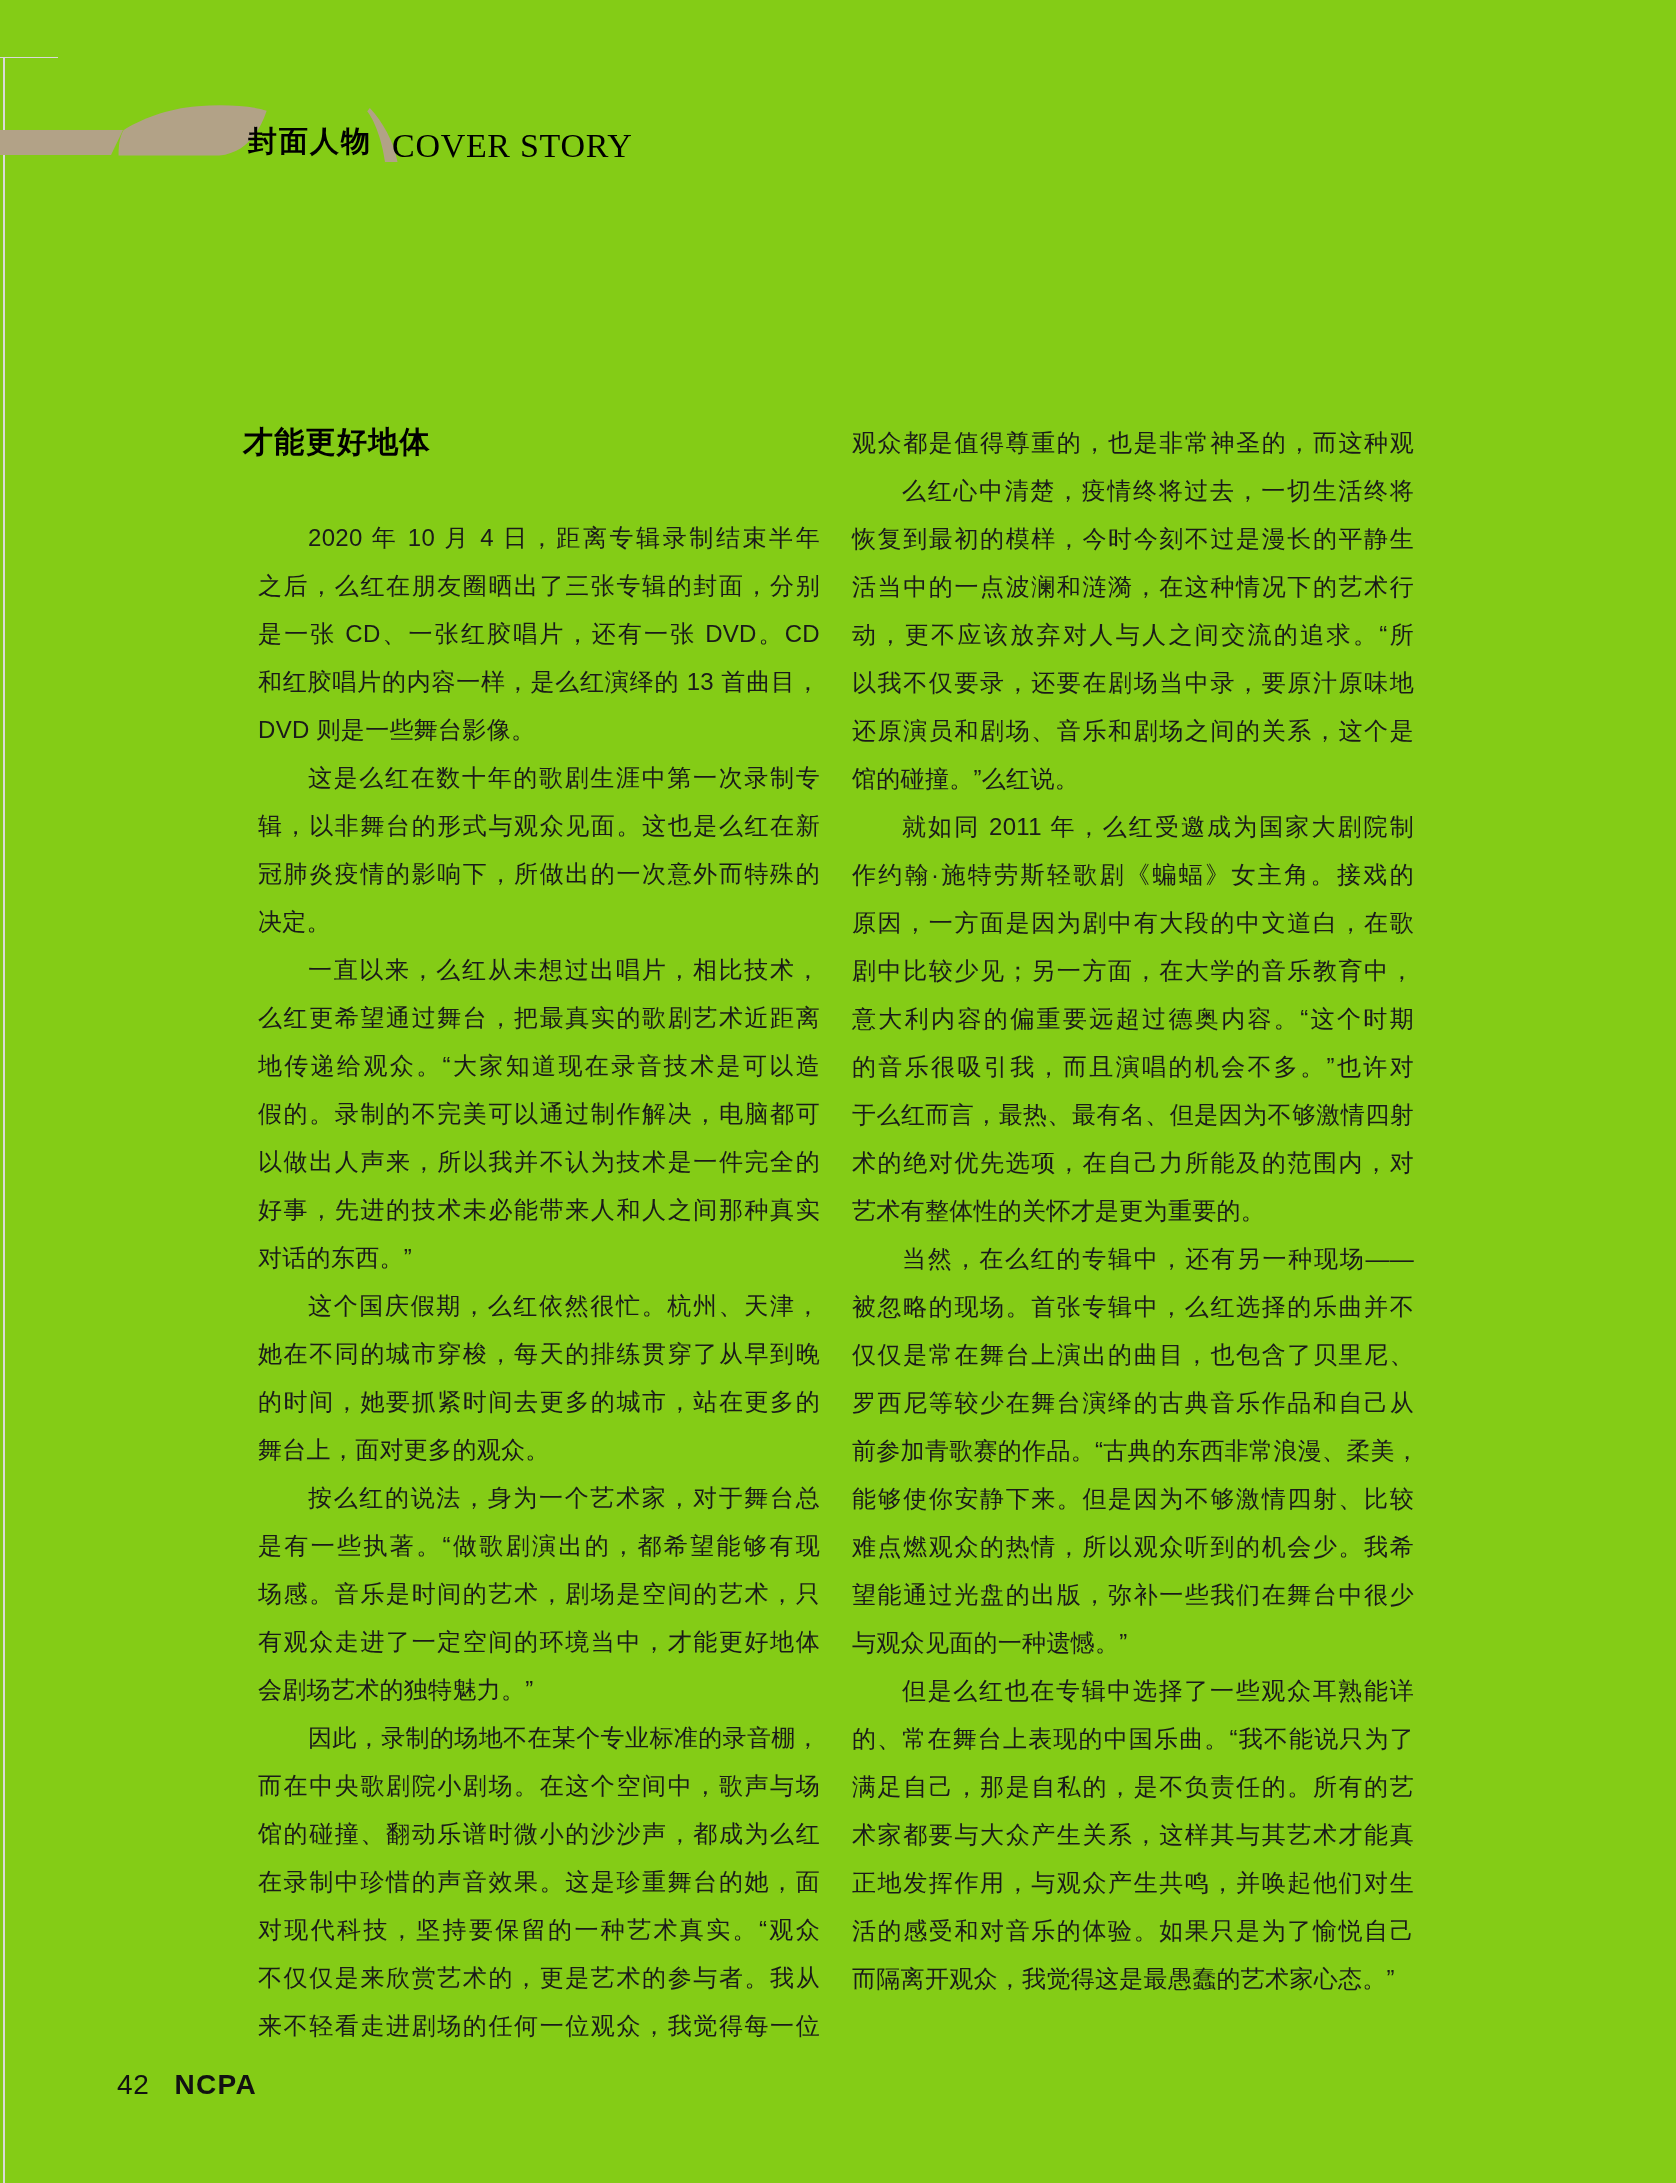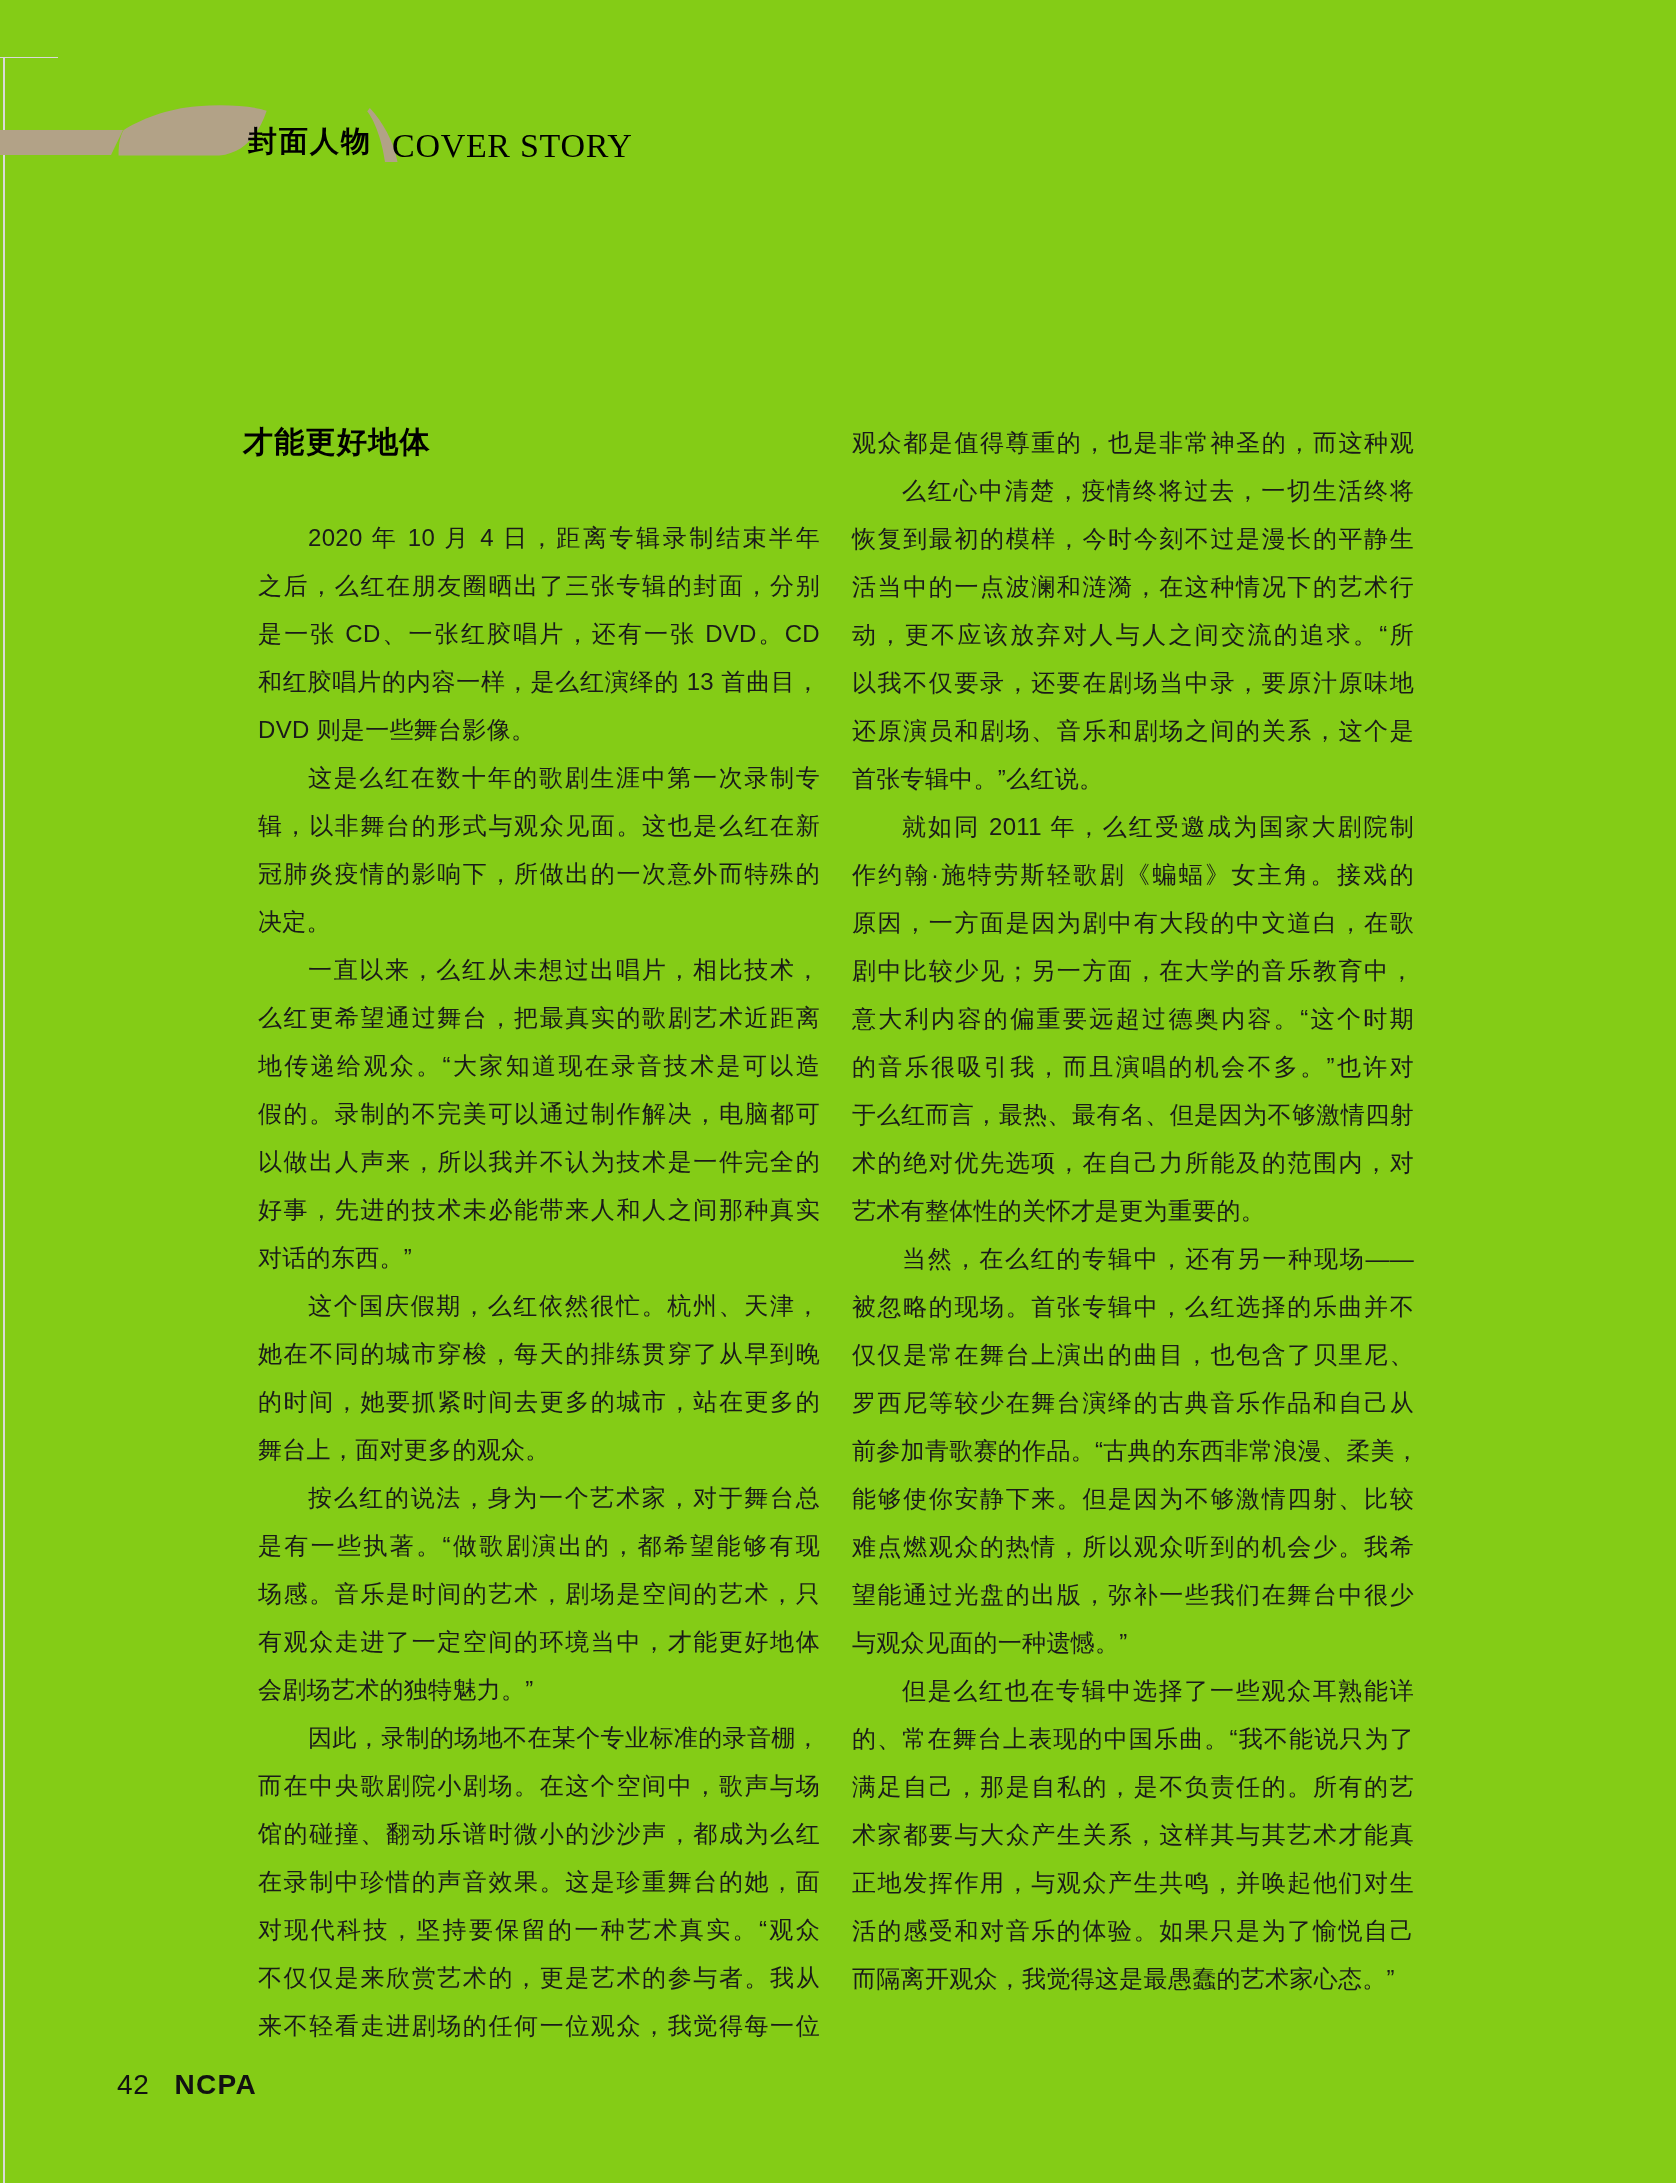--- a/index.html
+++ b/index.html
@@ -181,21 +181,21 @@
     </div>
 
   <div class="column column-right">
       <div class="line">观众都是值得尊重的，也是非常神圣的，而这种观</div>
       <div class="line indent">么红心中清楚，疫情终将过去，一切生活终将</div>
       <div class="line">恢复到最初的模样，今时今刻不过是漫长的平静生</div>
       <div class="line">活当中的一点波澜和涟漪，在这种情况下的艺术行</div>
       <div class="line">动，更不应该放弃对人与人之间交流的追求。“所</div>
       <div class="line">以我不仅要录，还要在剧场当中录，要原汁原味地</div>
       <div class="line">还原演员和剧场、音乐和剧场之间的关系，这个是</div>
-      <div class="line end">首张专辑中。”么红说。</div>
+      <div class="line end">馆的碰撞。”么红说。</div>
       <div class="line indent">就如同 2011 年，么红受邀成为国家大剧院制</div>
       <div class="line">作约翰·施特劳斯轻歌剧《蝙蝠》女主角。接戏的</div>
       <div class="line">原因，一方面是因为剧中有大段的中文道白，在歌</div>
       <div class="line">剧中比较少见；另一方面，在大学的音乐教育中，</div>
       <div class="line">意大利内容的偏重要远超过德奥内容。“这个时期</div>
       <div class="line">的音乐很吸引我，而且演唱的机会不多。”也许对</div>
       <div class="line">于么红而言，最热、最有名、但是因为不够激情四射</div>
       <div class="line">术的绝对优先选项，在自己力所能及的范围内，对</div>
       <div class="line end">艺术有整体性的关怀才是更为重要的。</div>
       <div class="line indent">当然，在么红的专辑中，还有另一种现场——</div>

